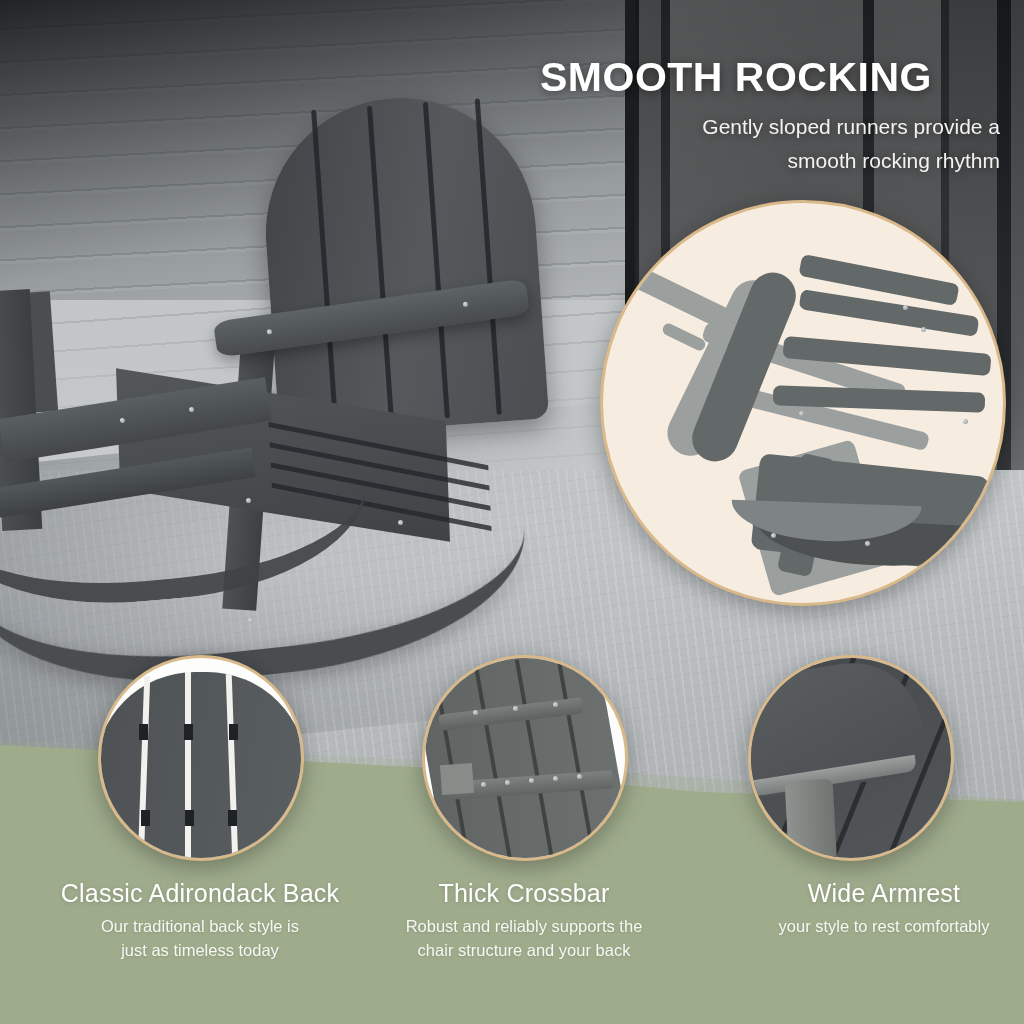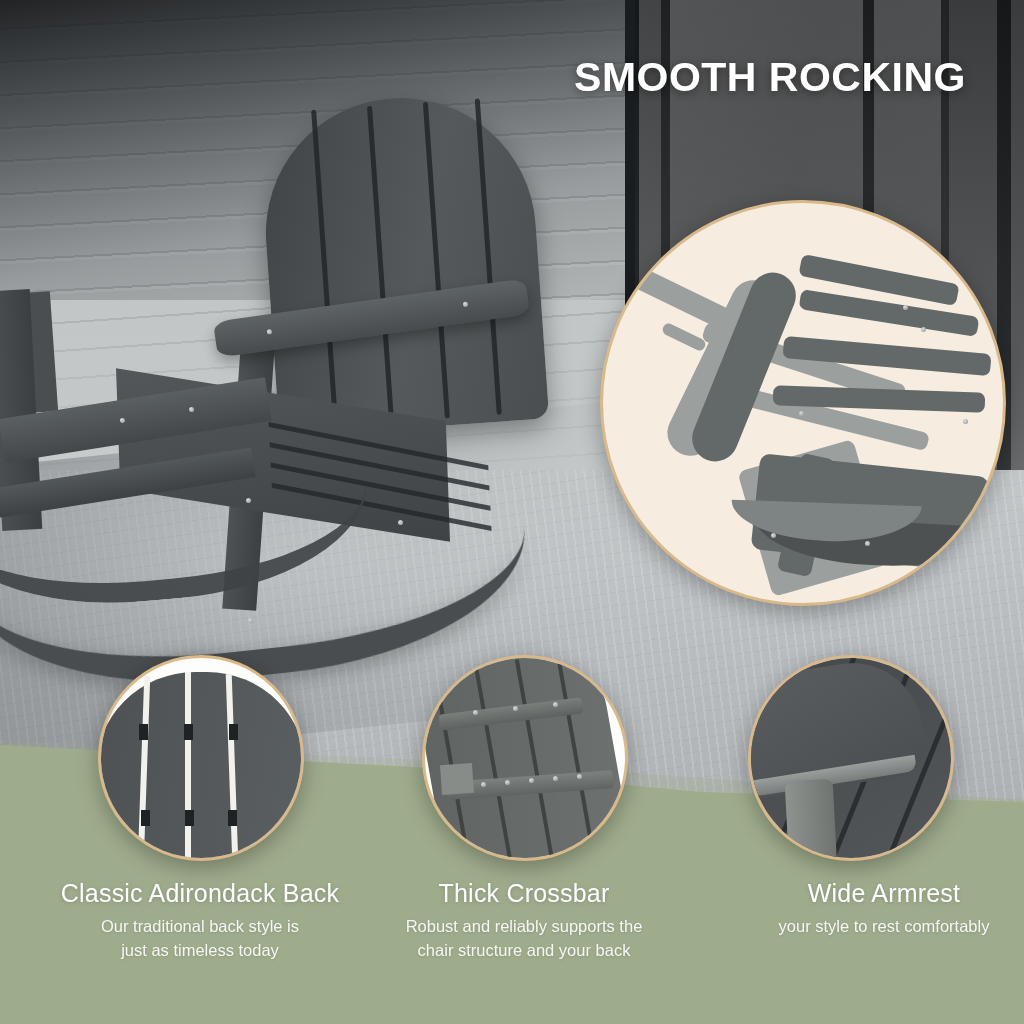--- a/index.html
+++ b/index.html
@@ -152,21 +152,21 @@
   .profile{position:absolute;}
   .pbar{position:absolute;border-radius:7px;}
   .ghost .pbar{background:#9b9f9e;}
   .dark  .pbar{background:#636868;}
   .dark2 .pbar{background:#4d5152;}
 
   
   #headline{
     position:absolute;left:540px;top:56px;width:460px;
     color:#fff;font-size:41px;font-weight:700;letter-spacing:.5px;
-    text-align:center;line-height:1.05;
+    text-align:left;line-height:1.05;
     text-shadow:0 2px 10px rgba(0,0,0,.45);
   }
   #subline{
     position:absolute;left:560px;top:110px;width:440px;
     color:#f2f2f0;font-size:21px;line-height:1.62;text-align:right;font-weight:400;
     text-shadow:0 1px 8px rgba(0,0,0,.42);
   }
 
   .capBlock{position:absolute;text-align:center;color:#fff;}
   .capTitle{font-size:25px;font-weight:400;letter-spacing:.2px;line-height:1.2;
@@ -322,20 +322,24 @@
     <div style="position:absolute;left:-30px;top:10px;width:200px;height:120px;
                 background:linear-gradient(160deg,#5a5e60,#4a4e50);
                 border-radius:14px 70px 30px 14px;transform:rotate(-9deg);"></div>
     <div style="position:absolute;left:-30px;top:112px;width:196px;height:16px;
                 background:linear-gradient(180deg,#9a9e9c,#787d7b);transform:rotate(-9deg);border-radius:0 0 10px 10px;"></div>
     <div style="position:absolute;left:36px;top:122px;width:48px;height:92px;
                 background:linear-gradient(90deg,#8e938f,#6f7470);border-radius:8px;transform:rotate(-3deg);"></div>
   </div>
 
   <div id="headline">SMOOTH ROCKING</div>
+  <div id="subline">
+    <div>Gently sloped runners provide a</div>
+    <div>smooth rocking rhythm</div>
+  </div>
 
   <div class="capBlock" id="cap1">
     <div class="capTitle">Classic Adirondack Back</div>
     <div class="capBody">
       <div>Our traditional back style is</div>
       <div>just as timeless today</div>
     </div>
   </div>
 
   <div class="capBlock" id="cap2">

